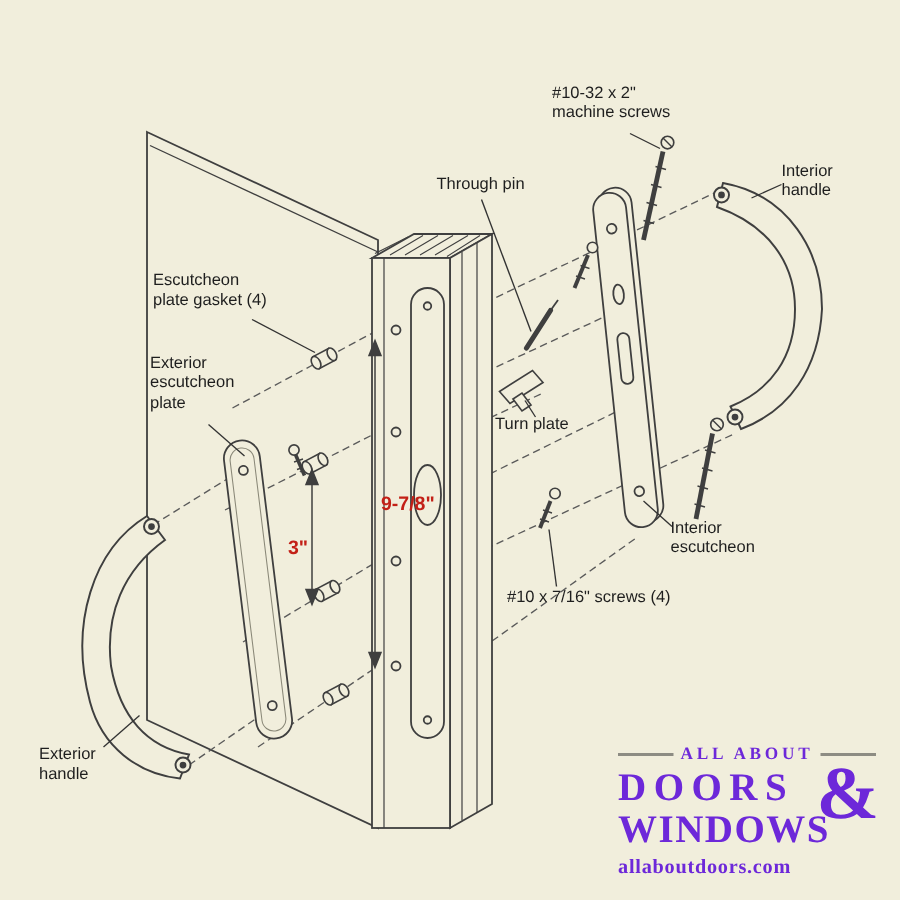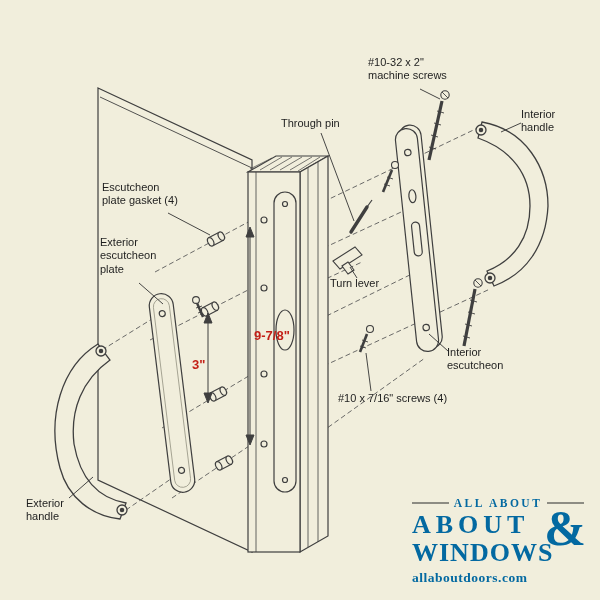--- a/index.html
+++ b/index.html
@@ -24,32 +24,32 @@
     position:absolute;
     font-size:13px;
     font-weight:bold;
     color:#c32017;
     white-space:nowrap;
   }
 
   #lbl-gasket        { left:102px; top:181px; }
   #lbl-ext-esc       { left:100px; top:236px; }
   #lbl-ext-handle    { left:26px;  top:497px; }
-  #lbl-through-pin   { left:281px; top:117px; }
+  #lbl-through-pin   { left:291px; top:117px; }
   #lbl-turn-lever    { left:330px; top:277px; }
   #lbl-machine       { left:368px; top:56px;  }
   #lbl-int-handle    { left:521px; top:108px; }
   #lbl-int-esc       { left:447px; top:346px; }
   #lbl-screws4       { left:338px; top:392px; }
   #dim-long          { left:254px; top:328px; }
   #dim-short         { left:192px; top:357px; }
 
   .logo {
     position:absolute; right:16px; bottom:14px; width:172px;
-    color:#0369a1;
+    color:#6d28d9;
     font-family:"Liberation Serif", serif;
   }
   .logo-top { display:flex; align-items:center; gap:5px;
     font-size:11.5px; letter-spacing:2.5px; font-weight:bold; }
   .logo-top .rule { flex:1; height:2px; background:#8d8c83; }
   .logo-mid { position:relative; padding-right:40px; margin-top:2px; }
   .logo-word1 { font-weight:bold; font-size:26px; letter-spacing:5px; line-height:1.05; }
   .logo-word2 { font-weight:bold; font-size:26px; letter-spacing:1px; line-height:1.05; }
   .logo-amp { position:absolute; right:-2px; top:-8px;
     font-weight:bold; font-size:50px; line-height:1; }
@@ -245,39 +245,39 @@
   </svg>
 
   <div class="lbl" id="lbl-gasket">Escutcheon
 plate gasket (4)</div>
   <div class="lbl" id="lbl-ext-esc">Exterior
 escutcheon
 plate</div>
   <div class="lbl" id="lbl-ext-handle">Exterior
 handle</div>
   <div class="lbl" id="lbl-through-pin">Through pin</div>
-  <div class="lbl" id="lbl-turn-lever">Turn lever</div>
+  <div class="lbl" id="lbl-turn-lever">Turn plate</div>
   <div class="lbl" id="lbl-machine">#10-32 x 2"
 machine screws</div>
   <div class="lbl" id="lbl-int-handle">Interior
 handle</div>
   <div class="lbl" id="lbl-int-esc">Interior
 escutcheon</div>
   <div class="lbl" id="lbl-screws4">#10 x 7/16" screws (4)</div>
 
   <div class="dim" id="dim-long">9-7/8"</div>
   <div class="dim" id="dim-short">3"</div>
 
   <div class="logo">
     <div class="logo-top">
       <span class="rule"></span>
       <span>ALL ABOUT</span>
       <span class="rule"></span>
     </div>
     <div class="logo-mid">
-      <div class="logo-word1">ABOUT</div>
+      <div class="logo-word1">DOORS</div>
       <div class="logo-word2">WINDOWS</div>
       <div class="logo-amp">&amp;</div>
     </div>
     <div class="logo-url">allaboutdoors.com</div>
   </div>
 
 </div>
 
 </body></html>

